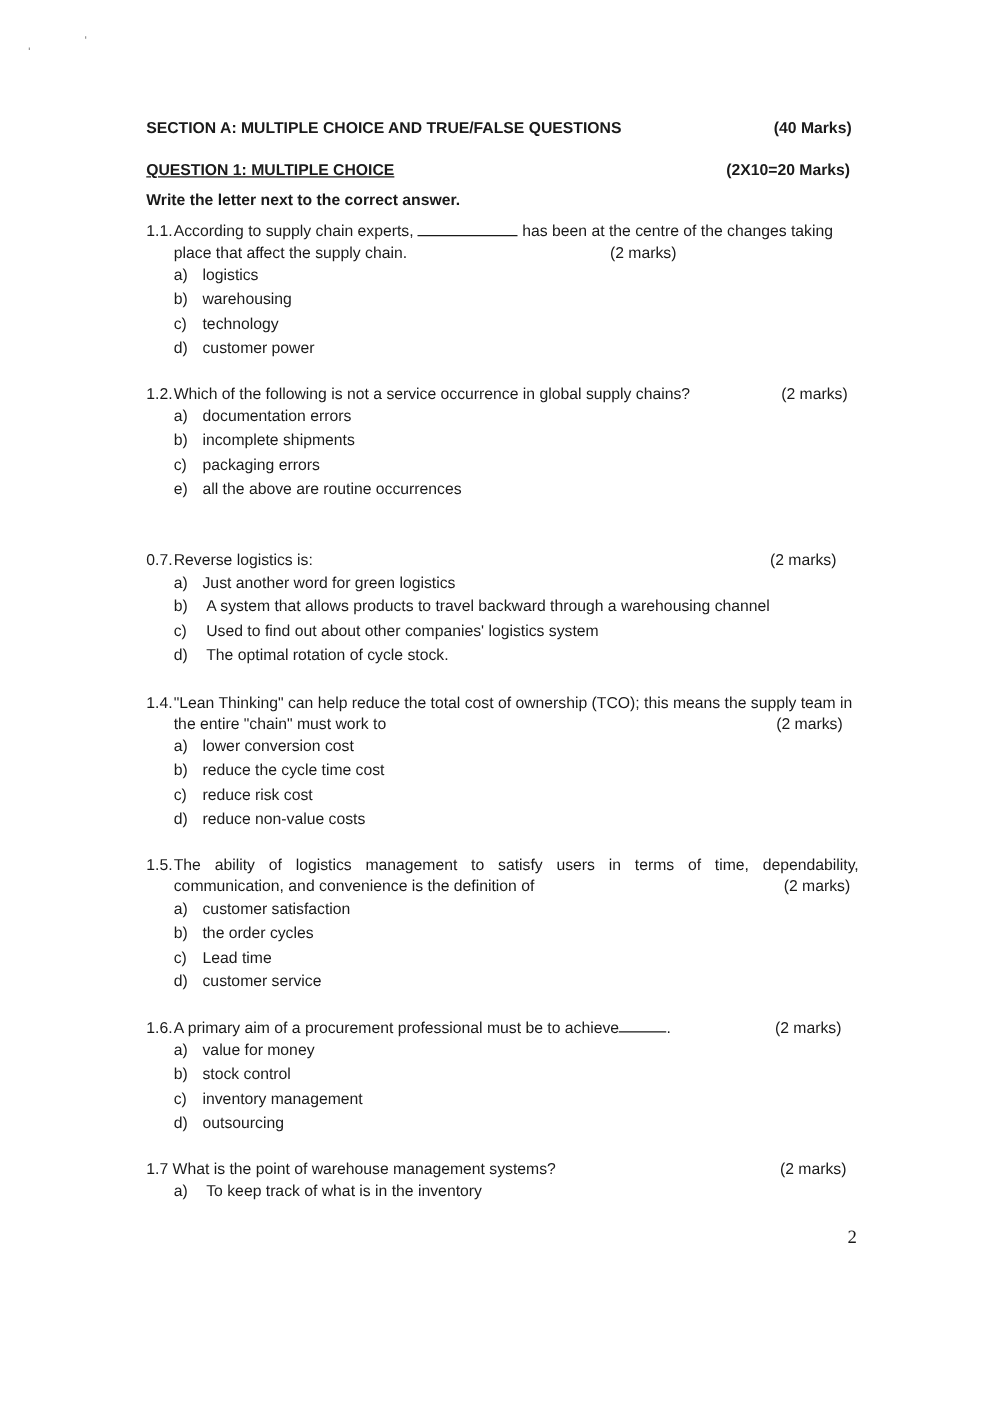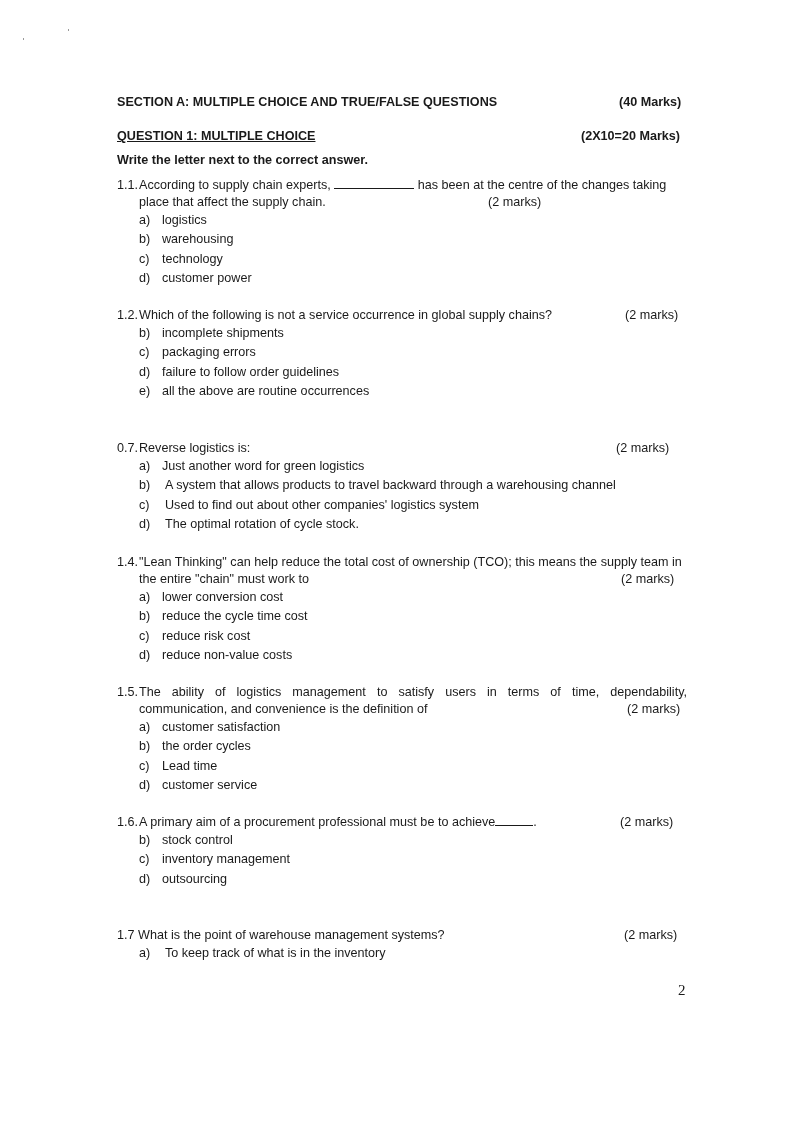--- a/index.html
+++ b/index.html
@@ -48,23 +48,23 @@
   <div class="opt"><span class="lt">b)</span><span>warehousing</span></div>
   <div class="opt"><span class="lt">c)</span><span>technology</span></div>
   <div class="opt"><span class="lt">d)</span><span>customer power</span></div>
 </div>
 
 <div class="q" style="top:307px;">
   <div class="qline">
     <span class="qnum">1.2.</span><span>Which of the following is not a service occurrence in global supply chains?</span>
     <span class="marks" style="left:508px;">(2 marks)</span>
   </div>
+  <div class="opt"><span class="lt">a)</span><span>documentation errors</span></div>
   <div class="opt"><span class="lt">b)</span><span>incomplete shipments</span></div>
   <div class="opt"><span class="lt">c)</span><span>packaging errors</span></div>
-  <div class="opt"><span class="lt">d)</span><span>failure to follow order guidelines</span></div>
   <div class="opt"><span class="lt">e)</span><span>all the above are routine occurrences</span></div>
 </div>
 
 <div class="q" style="top:440px;">
   <div class="qline">
     <span class="qnum">0.7.</span><span>Reverse logistics is:</span>
     <span class="marks" style="left:499px;">(2 marks)</span>
   </div>
   <div class="opt"><span class="lt">a)</span><span>Just another word for green logistics</span></div>
   <div class="opt"><span class="lt" style="width:26px;">b)</span><span>A system that allows products to travel backward through a warehousing channel</span></div>
@@ -99,20 +99,21 @@
   <div class="opt"><span class="lt">b)</span><span>the order cycles</span></div>
   <div class="opt"><span class="lt">c)</span><span>Lead time</span></div>
   <div class="opt"><span class="lt">d)</span><span>customer service</span></div>
 </div>
 
 <div class="q" style="top:814px;">
   <div class="qline">
     <span class="qnum">1.6.</span><span>A primary aim of a procurement professional must be to achieve</span><span class="blank" style="width:38px;"></span><span>.</span>
     <span class="marks" style="left:503px;">(2 marks)</span>
   </div>
+  <div class="opt"><span class="lt">a)</span><span>value for money</span></div>
   <div class="opt"><span class="lt">b)</span><span>stock control</span></div>
   <div class="opt"><span class="lt">c)</span><span>inventory management</span></div>
   <div class="opt"><span class="lt">d)</span><span>outsourcing</span></div>
 </div>
 
 <div class="q" style="top:927px;">
   <div class="qline">
     <span>1.7</span>
     <span>What is the point of warehouse management systems?</span>
     <span class="marks" style="left:507px;">(2 marks)</span>

